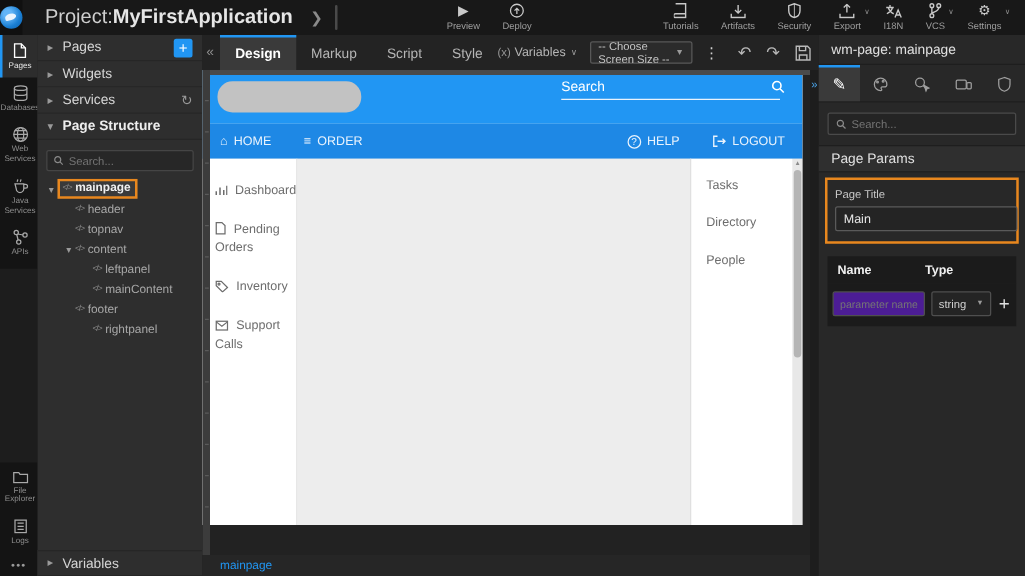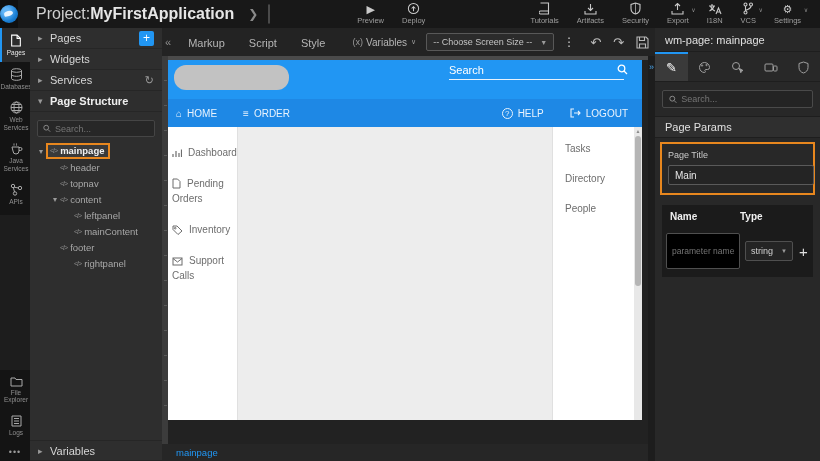--- a/index.html
+++ b/index.html
@@ -149,21 +149,21 @@
   #pt-row { display:flex; align-items:center; }
   #pt-input { flex:1; height:20px; background:#242424; border:1px solid #5a5a5a; border-radius:2px;
     color:#e6e6e6; font-size:10px; padding:0 6px; outline:none; font-family:inherit; }
   #params-hdr { height:22px; display:flex; align-items:center; padding:0 10px; background:#2f2f2f;
     border-top:1px solid #1e1e1e; border-bottom:1px solid #1e1e1e; font-size:11px; color:#e0e0e0; }
   #params-table { margin:10px 7px; }
   #params-head { display:flex; background:#1b1b1b; height:22px; align-items:center; }
   #params-head .c1 { width:78px; padding-left:8px; font-weight:bold; font-size:10px; color:#f0f0f0; }
   #params-head .c2 { flex:1; font-weight:bold; font-size:10px; color:#f0f0f0; }
   #params-row { display:flex; align-items:center; background:#1b1b1b; padding:6px 4px 8px; }
-  #param-name { width:74px; height:36px; background:#000000; border:1px solid #4f4f4f;
+  #param-name { width:74px; height:20px; background:#4c1d95; border:1px solid #4f4f4f;
     border-radius:2px; color:#8f8f8f; font-size:8.5px; padding:0 5px; outline:none; font-family:inherit; }
   #param-type { width:48px; height:20px; margin-left:5px; background:#242424; border:1px solid #4f4f4f;
     border-radius:2px; display:flex; align-items:center; padding:0 5px; font-size:9px; color:#cfcfcf; cursor:pointer; }
   #param-type .caret { margin-left:auto; font-size:6px; color:#9a9a9a; }
   #param-add { margin-left:6px; color:#e0e0e0; font-size:15px; cursor:pointer; font-weight:300; }
 </style>
 </head>
 <body>
 
 <div id="topbar" class="abs">
@@ -381,20 +381,21 @@
   </div>
   <div class="lp-sec" id="lp-variables">
     <span class="car">▸</span>
     <span class="lbl">Variables</span>
   </div>
 </div>
 
 <div id="workarea" class="abs">
   <div id="canvas-toolbar">
     <span id="collapse-left">«</span>
+    <div class="ctab active">Design</div>
     <div class="ctab">Markup</div>
     <div class="ctab">Script</div>
     <div class="ctab">Style</div>
     <div id="vars-dd">
       <span class="vx">(x)</span>
       <span>Variables</span>
       <span class="caret">∨</span>
     </div>
     <div id="screen-select">
       <span>-- Choose Screen Size --</span>

